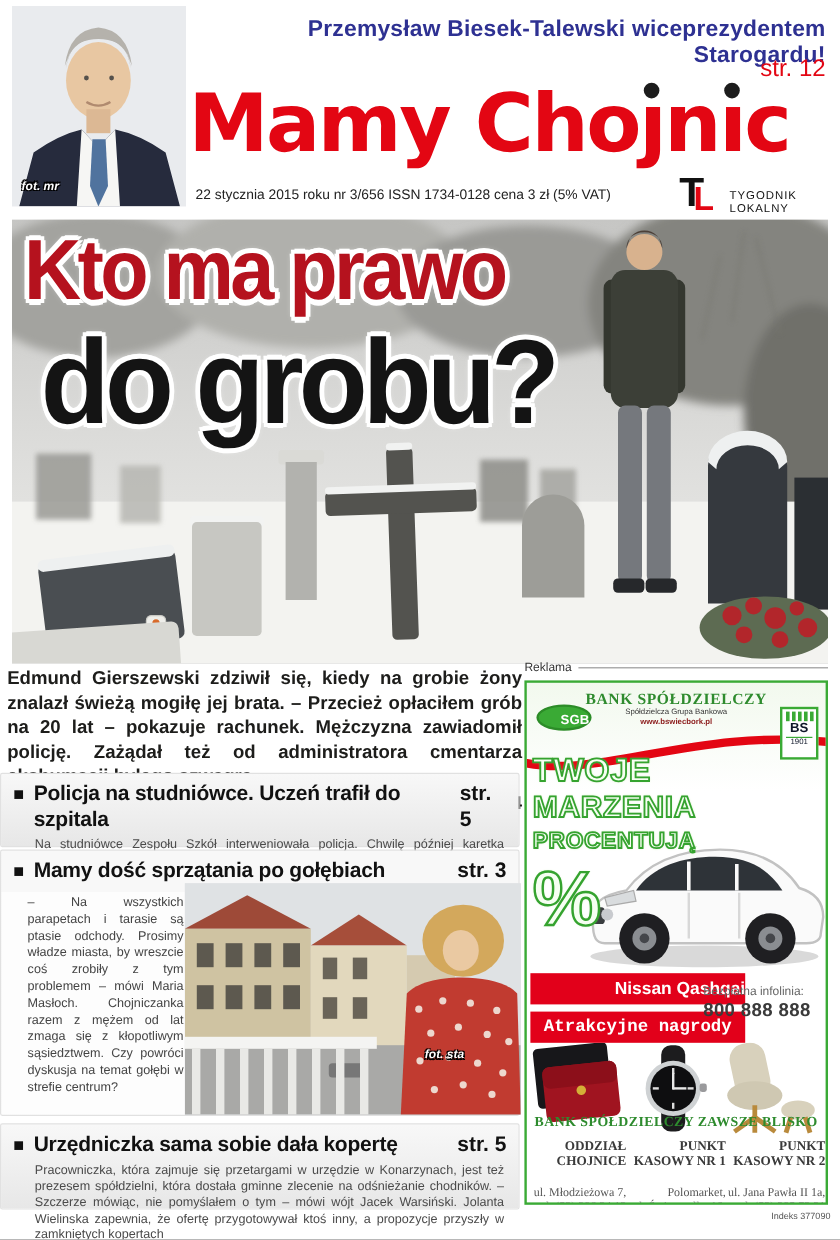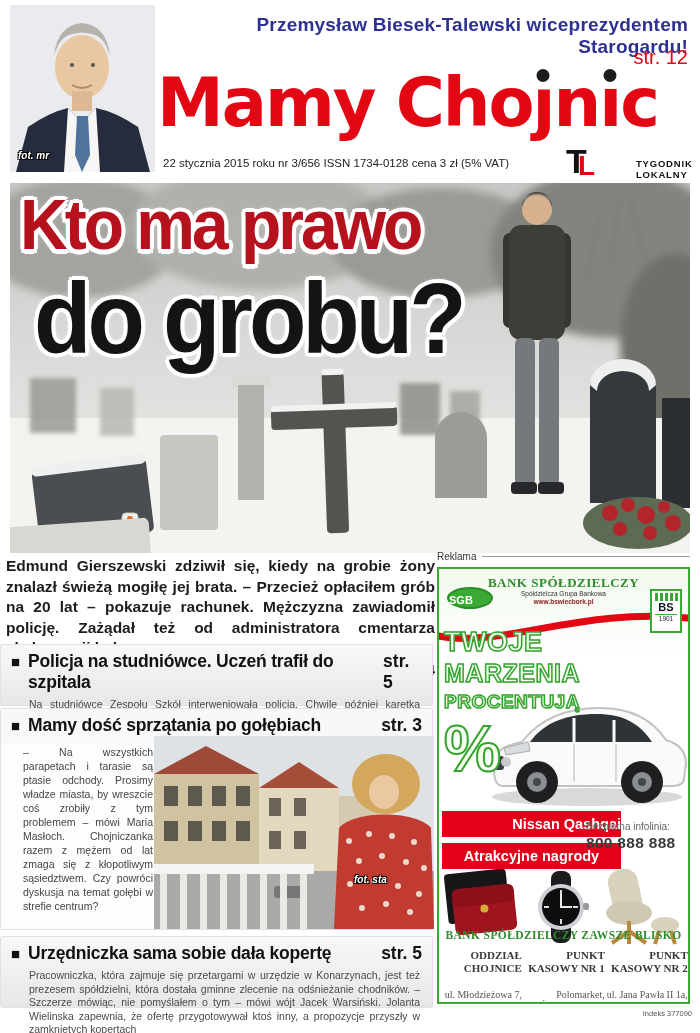--- a/index.html
+++ b/index.html
@@ -17,21 +17,21 @@
 
   .masthead{left:157px;top:70px;width:534px;font-family:"DejaVu Sans",sans-serif;
     font-weight:bold;font-size:67px;line-height:1;color:#e30613;letter-spacing:-2px;white-space:nowrap;}
   .masthead span{position:relative;}
   .mast-dot::after{content:"";position:absolute;left:50%;top:5px;transform:translateX(-50%);
     width:13px;height:13px;border-radius:50%;background:#1c1c1c;}
   .issue-line{left:163px;top:157px;font-size:11.5px;color:#222;}
   .tl-logo{left:566px;top:144px;width:40px;height:36px;}
   .tl-t{position:absolute;left:0;top:0;font-size:34px;font-weight:bold;color:#111;line-height:1;}
   .tl-l{position:absolute;left:12px;top:8px;font-size:28px;font-weight:bold;color:#e30613;line-height:1;}
-  .tagline{left:636px;top:158px;font-size:9.5px;font-weight:bold;color:#111;letter-spacing:.8px;}
+  .tagline{left:608px;top:158px;font-size:9.5px;font-weight:normal;color:#111;letter-spacing:.8px;}
 
   
   .main-photo{left:10px;top:183px;width:680px;height:370px;overflow:hidden;background:#d6d6d4;}
   .outl{text-shadow:-3px -3px 0 #fff,3px -3px 0 #fff,-3px 3px 0 #fff,3px 3px 0 #fff,
     -4px 0 0 #fff,4px 0 0 #fff,0 -4px 0 #fff,0 4px 0 #fff,0 0 7px rgba(255,255,255,.95);}
   .hl1{left:10px;top:6px;font-size:66px;font-weight:bold;letter-spacing:-3px;color:#b5121e;
     line-height:1;transform:scale(1,1.08);transform-origin:left top;white-space:nowrap;}
   .hl2{left:24px;top:86px;font-size:94px;font-weight:bold;letter-spacing:-4px;color:#141414;
     line-height:1;transform:scale(1,1.06);transform-origin:left top;white-space:nowrap;}
 
@@ -58,21 +58,21 @@
   .ad-label-row{left:437px;top:551px;width:253px;display:flex;align-items:center;font-size:10px;color:#333;}
   .ad-label-row .rule{flex:1;height:1px;background:#9a9a9a;margin-left:6px;}
   .ad-box{left:437px;top:567px;width:253px;height:437px;border:2px solid #3aaa35;box-sizing:border-box;
     background:linear-gradient(#f2f9ee,#ffffff 90px);overflow:hidden;}
   .bank-head{position:absolute;left:0;top:6px;width:100%;text-align:center;z-index:2;}
   .bank-l1,.bank-l2{font-family:"Liberation Serif",serif;font-weight:bold;color:#2e8b2e;
     font-size:13px;letter-spacing:.5px;line-height:15px;}
   .bank-group{font-size:6.5px;color:#333;line-height:8px;}
   .bank-url{font-size:6.5px;font-weight:bold;color:#8b1a1a;line-height:8px;}
   .sgb-pill{position:absolute;left:8px;top:18px;width:46px;height:22px;border-radius:50% ;
-    background:#3aaa35;color:#fff;font-size:11px;font-weight:bold;text-align:left;line-height:22px;
+    background:#3aaa35;color:#fff;font-size:11px;font-weight:bold;text-align:right;line-height:22px;
     border:2px solid #2c8c28;box-sizing:border-box;z-index:3;}
   .bs-emblem{position:absolute;right:6px;top:20px;width:32px;height:44px;border:2px solid #3aaa35;
     box-sizing:border-box;text-align:center;color:#0f172a;z-index:3;background:#fff;}
   .bs-bars{display:flex;justify-content:center;gap:2px;margin-top:2px;}
   .bs-bars i{width:3px;height:8px;background:#3aaa35;}
   .bs-txt{font-size:11px;font-weight:bold;line-height:12px;}
   .bs-year{font-size:6.5px;border-top:1px solid #3aaa35;margin:1px 3px 0 3px;}
   .swoosh{position:absolute;left:0;top:26px;width:253px;height:52px;z-index:1;}
   .offer-box{position:absolute;left:104px;top:62px;width:145px;height:30px;
     background:linear-gradient(#63ad45,#4f9c35);border:1px solid #8ac57a;box-sizing:border-box;
@@ -80,21 +80,21 @@
   .slogan{position:absolute;left:5px;z-index:5;font-weight:bold;color:#f6fff2;
     -webkit-text-stroke:1.5px #35a32f;text-shadow:0 0 2px #9ad87e;letter-spacing:.5px;white-space:nowrap;}
   .sl1{top:58px;font-size:27px;}
   .sl2{top:90px;font-size:25px;}
   .sl3{top:122px;font-size:19px;}
   .pct{top:148px;font-size:64px;line-height:1;-webkit-text-stroke:2px #35a32f;}
   .car{position:absolute;left:43px;top:95px;width:210px;height:150px;z-index:3;}
   .redbar{position:absolute;left:3px;width:179px;height:26px;background:#e2001a;color:#fff;
     font-size:14.5px;font-weight:bold;text-align:center;line-height:26px;z-index:6;}
   .rb1{top:242px;text-align:right;}
-  .rb2{top:274px;}
+  .rb2{top:274px;font-family:Liberation Mono, monospace;}
   .infoline-label{position:absolute;left:147px;top:252px;width:100px;font-size:10px;color:#666;z-index:6;}
   .infoline-number{position:absolute;left:147px;top:265px;width:100px;font-size:15.5px;font-weight:bold;
     color:#3a3a3a;z-index:6;letter-spacing:.3px;}
   .prize{position:absolute;top:300px;}
   .pz1{left:2px;} .pz2{left:88px;} .pz3{left:163px;}
   .ad-footer-slogan{position:absolute;left:0;top:360px;width:100%;text-align:center;
     font-family:"Liberation Serif",serif;font-weight:bold;font-size:11.5px;color:#2e8b2e;letter-spacing:.4px;}
   .branches{position:absolute;left:0;top:380px;width:100%;display:flex;}
   .branch{width:33.3%;text-align:right;font-family:Liberation Serif, serif;}
   .branch-name{font-size:11px;font-weight:bold;color:#3a3a3a;line-height:13px;white-space:pre-line;}

